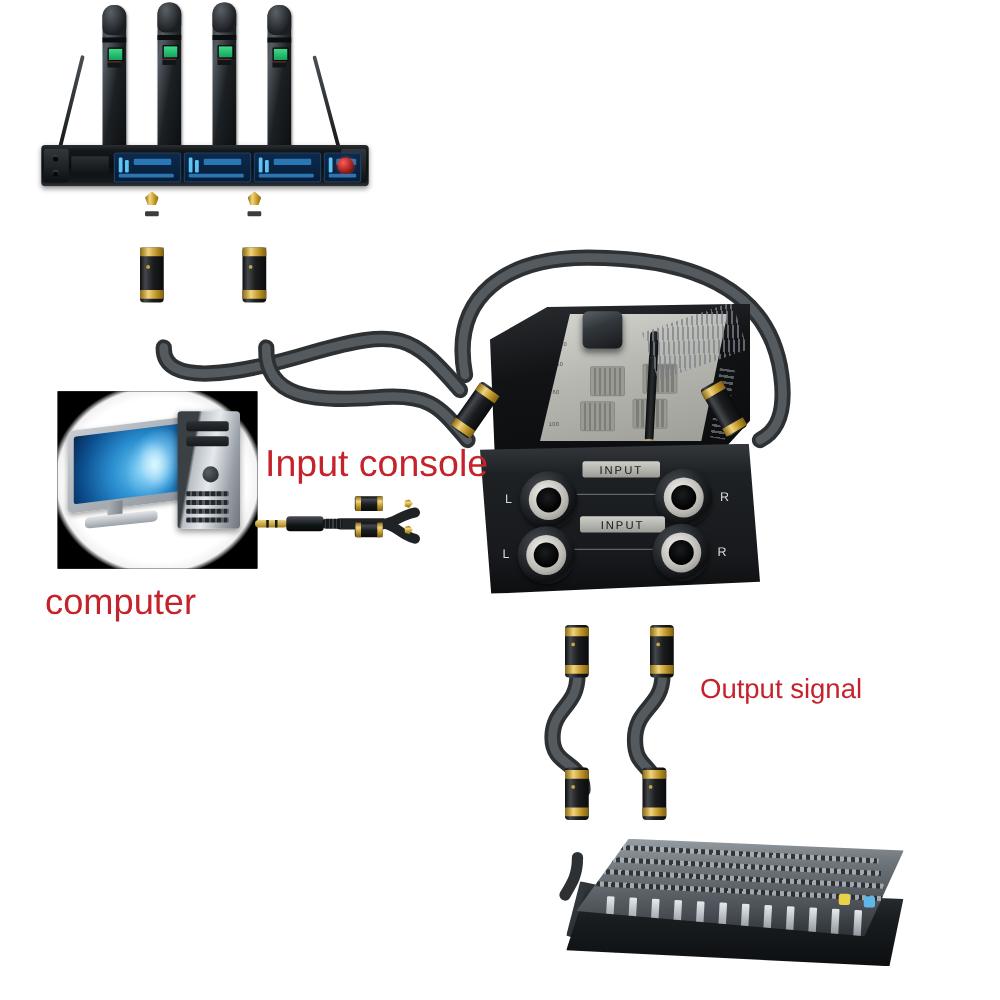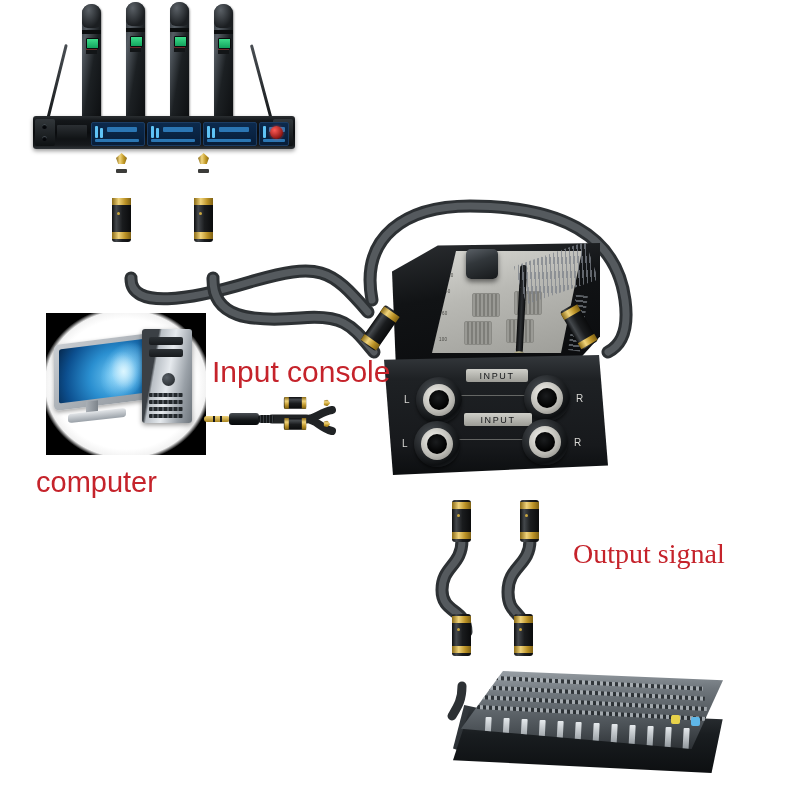--- a/index.html
+++ b/index.html
@@ -1,21 +1,21 @@
 <!DOCTYPE html>
 <html><head>
 <meta charset="utf-8">
 <style>
   html,body{margin:0;padding:0;background:#fff;}
   body{width:800px;height:800px;overflow:hidden;font-family:"Liberation Sans",sans-serif;}
   #stage{position:relative;width:800px;height:800px;background:#ffffff;}
 
   .lbl{position:absolute;color:#c5232b;font-family:"Liberation Sans",sans-serif;white-space:nowrap;font-weight:400;}
   #lbl-input{left:212px;top:355px;font-size:30px;}
-  #lbl-output{left:573px;top:538px;font-size:28px;font-family:Liberation Serif, serif;}
+  #lbl-output{left:560px;top:538px;font-size:22px;}
   #lbl-computer{left:36px;top:466px;font-size:29px;}
   #lbl-console{left:64px;top:735px;font-size:30px;}
 
   
   .photo{position:absolute;overflow:hidden;}
 
   
   #computer-photo{left:46px;top:313px;width:160px;height:142px;background:#000;}
   #computer-photo .vig{position:absolute;inset:0;background:radial-gradient(ellipse 72% 74% at 50% 50%, #fff 0%, #fff 62%, #f2f2f2 70%, #000 74%, #000 100%);}
   #computer-photo .monitor{position:absolute;left:8px;top:26px;width:98px;height:66px;background:linear-gradient(145deg,#c9cdd2,#8f969d);border-radius:5px;transform:skewY(-7deg);box-shadow:0 2px 4px rgba(0,0,0,.35);}

